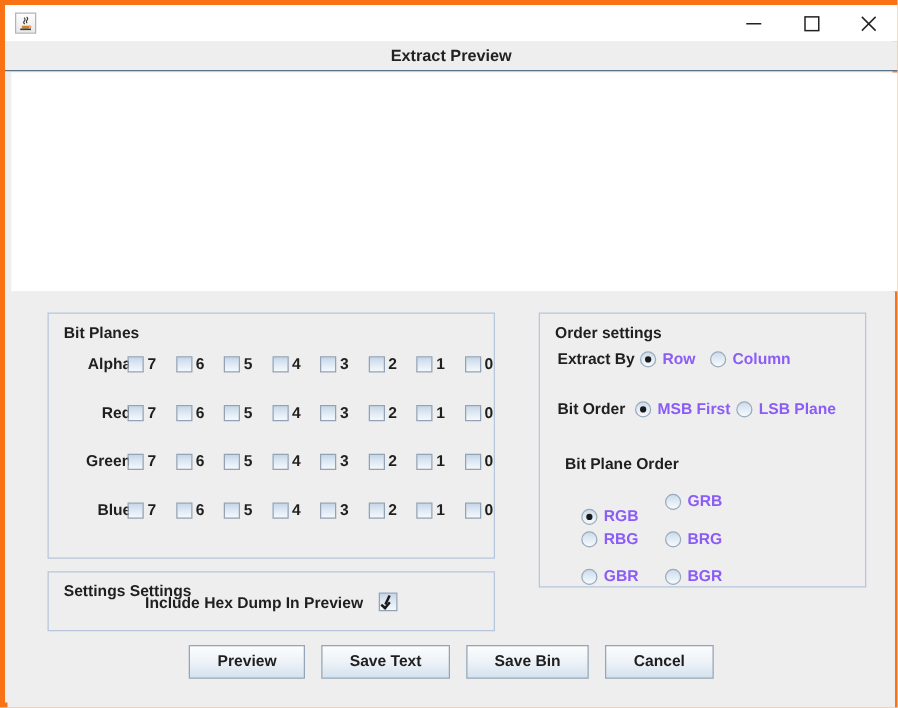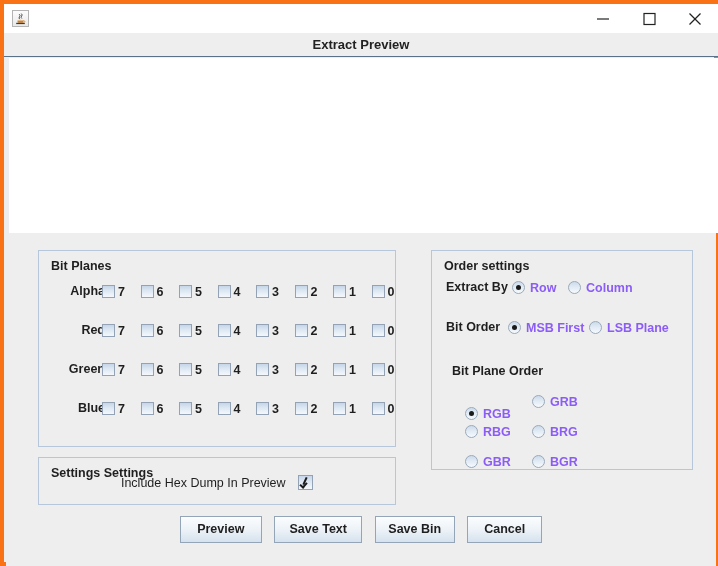--- a/index.html
+++ b/index.html
@@ -236,21 +236,21 @@
   
   #hexdump-line {
     position: absolute;
     left: 0; top: 15px;
     width: 100%;
     height: 18px;
     text-align: center;
   }
   #hexdump-label {
     font-size: 12.5px;
-    font-weight: normal;
+    font-weight: bold;
     color: #1f1f1f;
     vertical-align: middle;
     margin-right: 8px;
   }
   #hexdump-box {
     width: 15px;
     height: 15px;
   }
 
   
@@ -258,21 +258,21 @@
     position: absolute;
     left: 0; top: 283px;
     width: 710px;
     height: 40px;
     text-align: center;
   }
   .btn {
     display: inline-block;
     height: 27px;
     line-height: 25px;
-    padding: 0 12px;
+    padding: 0 22px;
     margin: 0 4px;
     box-sizing: border-box;
     border: 1px solid #94a5b8;
     background: linear-gradient(180deg, #fbfdfe 0%, #eef3f8 48%, #d5e2ee 100%);
     font-family: "Liberation Sans", sans-serif;
     font-size: 12.5px;
     font-weight: bold;
     color: #1f1f1f;
     cursor: default;
     vertical-align: middle;

